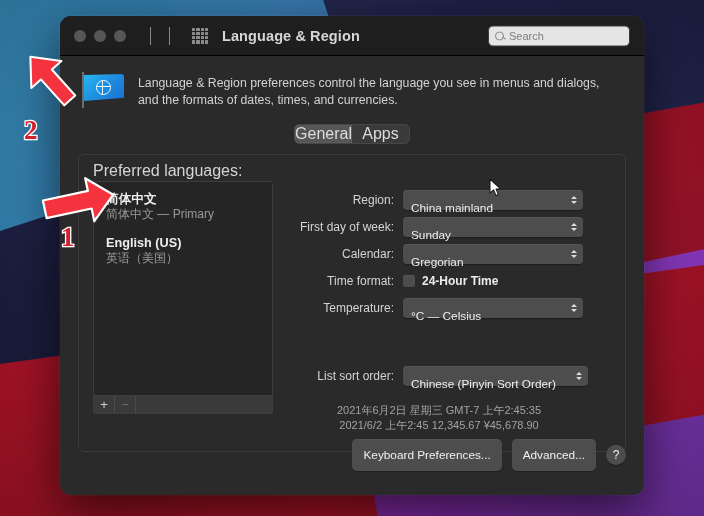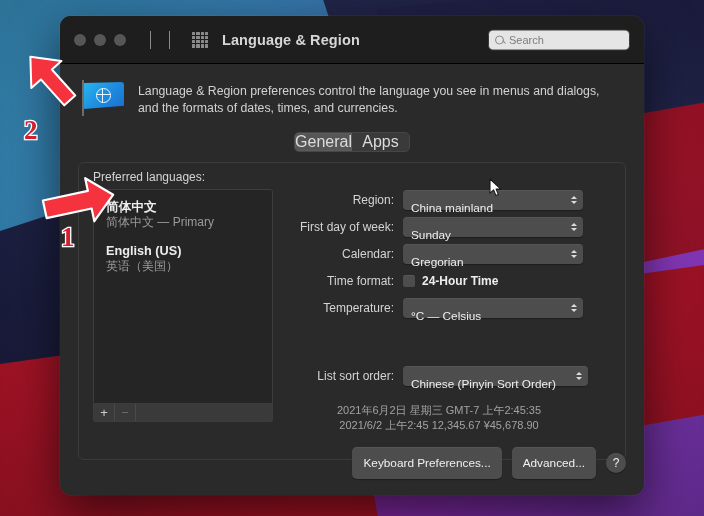--- a/index.html
+++ b/index.html
@@ -59,21 +59,21 @@
   
   #window {
     position:absolute; left:60px; top:16px; width:584px; height:479px;
     background:#2a2a2a; border-radius:11px;
     box-shadow:0 18px 50px rgba(0,0,0,0.62), 0 0 0 0.5px rgba(255,255,255,0.10);
     overflow:hidden;
   }
 
   
   #titlebar {
-    height:48px; background:#1e1e1e;
+    height:40px; background:#1e1e1e;
     display:flex; align-items:center; padding:4px 14px;
     border-bottom:0.5px solid #000;
     position:relative;
   }
   .traffic { display:flex; gap:8px; align-items:center; }
   .tl { width:12px; height:12px; border-radius:50%; background:#565656; }
   .navbtns { display:flex; gap:18px; margin-left:24px; align-items:center; }
   .chev { width:9px; height:9px; border-left:1.6px solid #8b8b8b; border-bottom:1.6px solid #8b8b8b; }
   .chev.back { transform:rotate(45deg); }
   .chev.fwd  { transform:rotate(-135deg); }
@@ -132,21 +132,21 @@
   }
   .tab.active { background:#565656; box-shadow:inset 0 0 0 0.5px #606060; }
 
   
   #groupbox {
     margin-top:10px; height:298px;
     border:0.5px solid #3b3b3b; border-radius:6px;
     position:relative;
   }
 
-  #pref-label { position:absolute; left:14px; top:7px; color:#d4d4d4; font-size:12px; }
+  #pref-label { position:absolute; left:14px; top:7px; color:#d4d4d4; font-size:16px; }
 
   #lang-list {
     position:absolute; left:14px; top:26px; width:180px; height:215px;
     background:#252525; border:0.5px solid #3d3d3d; border-radius:3px 3px 0 0;
     padding:9px 0 0 0;
   }
   .lang-item { padding:0 10px 0 12px; margin-bottom:14px; }
   .lang-name { color:#ededed; font-size:12.7px; font-weight:bold; line-height:16px; }
   .lang-sub  { color:#9a9a9a; font-size:12px; line-height:14px; }
 
@@ -155,21 +155,21 @@
     background:#3a3a3a; border:0.5px solid #3d3d3d; border-top:none;
     border-radius:0 0 3px 3px; display:flex; align-items:stretch;
   }
   .tbtn {
     width:21px; display:flex; align-items:center; justify-content:center;
     font-size:13px; border-right:0.5px solid #4a4a4a; color:#cfcfcf;
   }
   .tbtn.disabled { color:#6d6d6d; }
 
   
-  #form { position:absolute; left:206px; top:24px; right:10px; }
+  #form { position:absolute; left:206px; top:32px; right:10px; }
   .row { display:flex; align-items:center; height:26px; margin-bottom:1px; }
   .row-label {
     width:118px; text-align:right; padding-right:9px;
     color:#d4d4d4; font-size:12px; white-space:nowrap;
   }
   .popup {
     height:20px; background:#4d4d4d; border-radius:4px;
     box-shadow:0 0.5px 0 rgba(255,255,255,0.10) inset, 0 1px 1px rgba(0,0,0,0.30);
     display:flex; align-items:center; padding:16px 20px 0 8px;
     color:#f0f0f0; font-size:11.8px; position:relative; white-space:nowrap;

